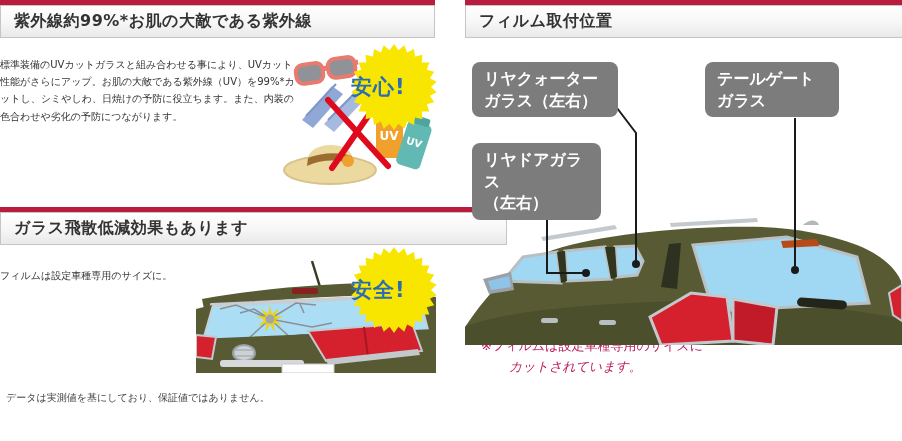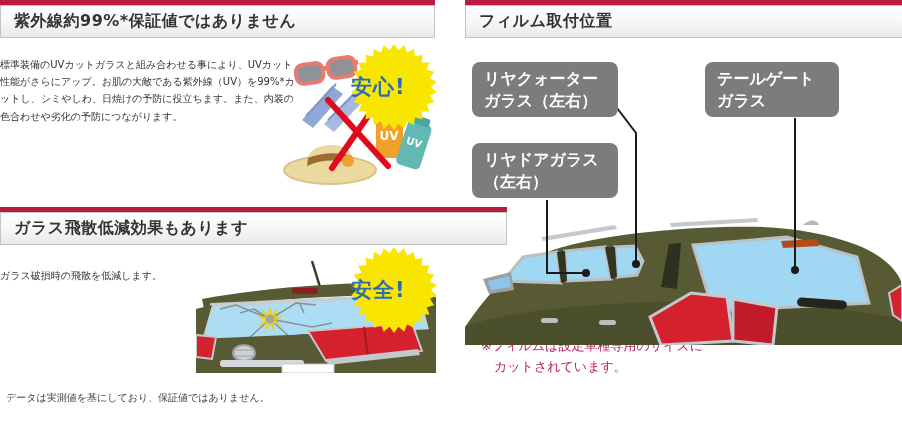--- a/index.html
+++ b/index.html
@@ -25,32 +25,32 @@
   .glabel span{display:block;}
 
   
   .badge{position:absolute; width:86px; height:86px; display:flex; align-items:center;
     justify-content:flex-start; z-index:5;}
   .badge svg{position:absolute; inset:0;}
   .badge .btxt{position:relative; color:var(--badge-text); font-weight:bold; font-size:21px; letter-spacing:1px;}
 
   .conn{position:absolute; left:0; top:0; z-index:2;}
   .note{position:absolute; font-size:13px; line-height:1.6; color:#be185d;}
-  .note .l2{margin-left:13px;}
+  .note .l2{margin-left:28px;font-style:italic;}
   .footnote{position:absolute; left:6px; top:388px; width:894px; font-size:10px; line-height:1.9; color:#444;}
   svg{display:block;}
 </style>
 </head>
 <body>
 
 <div class="stage">
 
   <div class="sec-head" style="left:0; top:0; width:435px;">
     <div class="bar"></div>
-    <div class="box">紫外線約99%*保証値ではありません</div>
+    <div class="box">紫外線約99%*お肌の大敵である紫外線</div>
   </div>
 
   <p class="body-text" style="left:0; top:56px; width:296px;">標準装備のUVカットガラスと組み合わせる事により、UVカット性能がさらにアップ。お肌の大敵である紫外線（UV）を99%*カットし、シミやしわ、日焼けの予防に役立ちます。また、内装の色合わせや劣化の予防につながります。</p>
 
   <svg class="illus" style="position:absolute; left:282px; top:46px;" width="152" height="150" viewBox="0 0 152 150">
 
     <g>
       <path d="M14,28 L76,16" stroke="#e87a70" stroke-width="5" fill="none"></path>
       <rect x="14" y="18" width="27" height="19" rx="7" fill="#8f9296" stroke="#e87a70" stroke-width="4" transform="rotate(-8 27 27)"></rect>
       <rect x="46" y="12" width="27" height="19" rx="7" fill="#8f9296" stroke="#e87a70" stroke-width="4" transform="rotate(-8 59 21)"></rect>
@@ -91,21 +91,21 @@
       <polygon transform="translate(43,43)" fill="#f9e600" points="0.00,-43.00 4.46,-36.73 10.29,-41.75 13.12,-34.60 19.98,-38.07 21.02,-30.45 28.51,-32.19 27.69,-24.54 35.39,-24.43 32.76,-17.19 40.21,-15.25 35.92,-8.85 42.69,-5.18 37.00,0.00 42.69,5.18 35.92,8.85 40.21,15.25 32.76,17.19 35.39,24.43 27.69,24.54 28.51,32.19 21.02,30.45 19.98,38.07 13.12,34.60 10.29,41.75 4.46,36.73 -0.00,43.00 -4.46,36.73 -10.29,41.75 -13.12,34.60 -19.98,38.07 -21.02,30.45 -28.51,32.19 -27.69,24.54 -35.39,24.43 -32.76,17.19 -40.21,15.25 -35.92,8.85 -42.69,5.18 -37.00,0.00 -42.69,-5.18 -35.92,-8.85 -40.21,-15.25 -32.76,-17.19 -35.39,-24.43 -27.69,-24.54 -28.51,-32.19 -21.02,-30.45 -19.98,-38.07 -13.12,-34.60 -10.29,-41.75 -4.46,-36.73"></polygon>
     </svg>
     <span class="btxt">安心!</span>
   </div>
 
   <div class="sec-head" style="left:0; top:207px; width:507px;">
     <div class="bar"></div>
     <div class="box">ガラス飛散低減効果もあります</div>
   </div>
 
-  <p class="body-text" style="left:0; top:267px; width:296px;">ガラス破損時の飛散を低減します。</p>
+  <p class="body-text" style="left:0; top:267px; width:296px;">フィルムは設定車種専用のサイズに。</p>
 
   <svg style="position:absolute; left:196px; top:247px;" width="240" height="126" viewBox="0 0 240 126">
     <path d="M116,14 L124,40" stroke="#3a3d26" stroke-width="2.5"></path>
     <path d="M6,52 C70,40 170,33 234,37 L236,50 C180,45 70,52 8,62 Z" fill="#575a33"></path>
     <rect x="96" y="41" width="26" height="6" rx="2" fill="#8a1f1f"></rect>
     <polygon points="16,58 224,48 236,94 4,100" fill="#abddf5" stroke="#c9ced2" stroke-width="4"></polygon>
     <g stroke="#8a9096" stroke-width="1.5" fill="none">
       <polyline points="74,72 40,58 24,62"></polyline>
       <polyline points="74,72 52,92"></polyline>
       <polyline points="74,72 100,56 120,58"></polyline>
@@ -198,21 +198,21 @@
     </svg>
 
     <div class="glabel" style="left:7px; top:62px; width:146px;">
       <span>リヤクォーター</span>
       <span>ガラス（左右）</span>
     </div>
     <div class="glabel" style="left:240px; top:62px; width:134px;">
       <span>テールゲート</span>
       <span>ガラス</span>
     </div>
-    <div class="glabel" style="left:7px; top:143px; width:146px;">
+    <div class="glabel" style="left:7px; top:143px; width:129px;">
       <span>リヤドアガラス</span>
       <span>（左右）</span>
     </div>
 
     <div class="note" style="left:16px; top:336px;">
       <div class="l1">※フィルムは設定車種専用のサイズに</div>
       <div class="l2">カットされています。</div>
     </div>
   </div>
 

